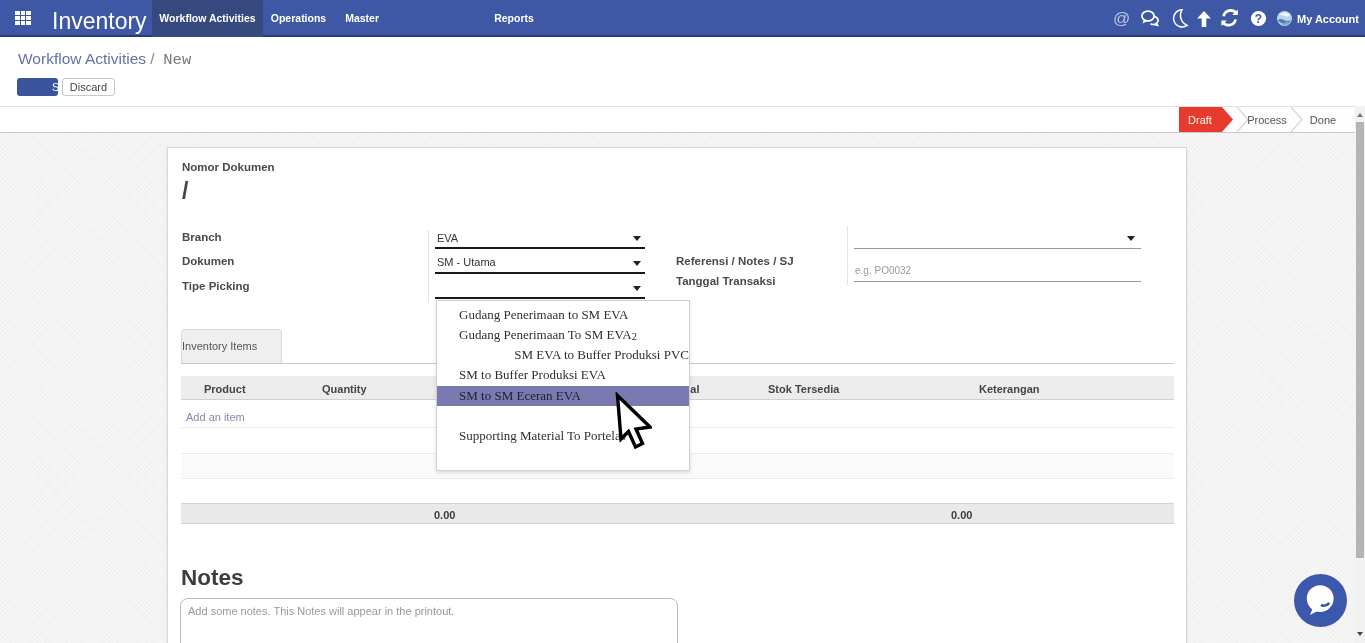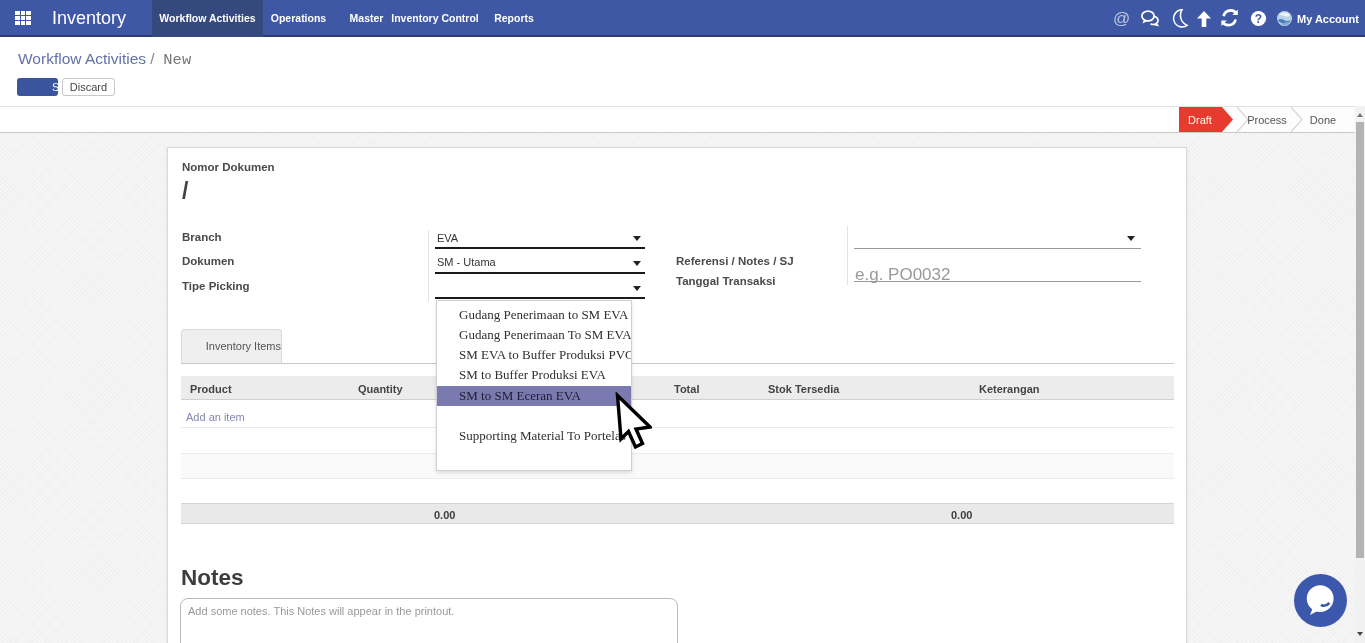--- a/index.html
+++ b/index.html
@@ -3,21 +3,21 @@
 <meta charset="utf-8">
 <style>
   * { margin:0; padding:0; box-sizing:border-box; }
   html,body { width:1365px; height:643px; overflow:hidden; font-family:"Liberation Sans",sans-serif; background:#fff; }
   #page { position:relative; width:1365px; height:643px; overflow:hidden; }
 
   
   #navbar { position:absolute; left:0; top:0; width:1365px; height:37px; background:#3e58a6; border-bottom:2px solid #2c3b72; }
   #gridicon { position:absolute; left:15px; top:11px; width:16px; height:14px; display:grid; grid-template-columns:1fr 1fr 1fr; grid-template-rows:1fr 1fr 1fr; gap:1px; }
   #gridicon div { background:#fff; }
-  #brand { position:absolute; left:52px; top:7.5px; color:#fff; font-size:18px; }
+  #brand { position:absolute; left:52px; top:7.5px; color:#fff; font-size:23px; }
   .navitem { position:absolute; top:0; height:37px; line-height:37px; color:#fff; font-size:10.5px; font-weight:bold; text-align:center; white-space:nowrap; }
   #nav-active { left:152px; width:111px; background:#35497f; }
 
   
   #breadcrumb { position:absolute; left:18px; top:50px; font-size:15.5px; color:#6272a8; }
   #breadcrumb .sep { color:#888; } #breadcrumb .last { color:#777;font-family:Liberation Mono, monospace; }
   #btn-save { position:absolute; left:17px; top:78px; width:41px; height:18px; background:#3a549e; color:#fff; font-size:11px; text-align:center; line-height:18px; border-radius:3px;padding-left:35px; }
   #btn-discard { position:absolute; left:62px; top:78px; width:53px; height:18px; background:#fff; border:1px solid #c8c8c8; color:#444; font-size:11px; text-align:center; line-height:16px; border-radius:3px; }
 
   
@@ -33,26 +33,26 @@
   #sheet { position:absolute; left:167px; top:147px; width:1020px; height:496px; background:#fff; border:1px solid #d8d8d8; border-bottom:none; box-shadow:0 1px 3px rgba(0,0,0,0.08); }
 
   .lbl { position:absolute; font-size:11.5px; font-weight:bold; color:#4a4a4a; white-space:nowrap; }
   .val { position:absolute; font-size:11px; color:#333; white-space:nowrap; }
   .caret { position:absolute; width:0; height:0; border-left:4px solid transparent; border-right:4px solid transparent; border-top:5px solid #222; }
   .u-dark { position:absolute; height:2px; background:#1a1a1a; }
   .u-lite { position:absolute; height:1px; background:#9a9a9a; }
   .vline { position:absolute; width:1px; background:#e3e3e3; }
 
   
-  #dropdown { position:absolute; left:436px; top:300px; width:196px; height:171px; background:#fff; border:1px solid #cfcfcf; box-shadow:0 2px 4px rgba(0,0,0,0.12); z-index:30; }
+  #dropdown { position:absolute; left:436px; top:300px; width:254px; height:171px; background:#fff; border:1px solid #cfcfcf; box-shadow:0 2px 4px rgba(0,0,0,0.12); z-index:30; }
   #dropdown .item { position:absolute; left:0; width:100%; height:20.3px; line-height:20.3px; padding-left:22px; font-family:"Liberation Serif",serif; font-size:13px; color:#2f2f2f; white-space:nowrap; overflow:hidden; }
   #dropdown .hl { background:#7b7ab0; color:#1e1e30; }
 
   
-  #tab { position:absolute; left:181px; top:329px; width:101px; height:34px; background:#f0efef; border:1px solid #d9d9d9; border-bottom:none; border-radius:4px 4px 0 0; color:#555; font-size:11px; text-align:right; line-height:33px; }
+  #tab { position:absolute; left:181px; top:329px; width:101px; height:34px; background:#f0efef; border:1px solid #d9d9d9; border-bottom:none; border-radius:4px 4px 0 0; color:#555; font-size:11px; text-align:left; line-height:33px; }
   #tabline { position:absolute; left:181px; top:363px; width:993px; height:1px; background:#c8c8c8; }
   #thead { position:absolute; left:181px; top:376px; width:993px; height:24px; background:#ececec; border-bottom:1px solid #d0d0d0; }
   .th { position:absolute; top:383px; font-size:11px; font-weight:bold; color:#444; white-space:nowrap; }
   .rowline { position:absolute; left:181px; width:993px; height:1px; background:#ebebeb; }
   #addline { position:absolute; left:186px; top:411px; font-size:11px; color:#8486b2; }
   #striped { position:absolute; left:181px; top:453px; width:993px; height:25px; background:#fafafa; }
   #totals { position:absolute; left:181px; top:503px; width:993px; height:21px; background:#e9e9e9; border-top:1px solid #d4d4d4; border-bottom:1px solid #d4d4d4; box-sizing:border-box; }
   .tot { position:absolute; top:508.5px; font-size:11px; font-weight:bold; color:#3c3c3c; }
 
   
@@ -79,22 +79,21 @@
         <div></div>
         <div></div>
         <div></div>
         <div></div>
         <div></div>
         <div></div>
       </div>
     <div id="brand">Inventory</div>
     <div class="navitem" id="nav-active">Workflow Activities</div>
     <div class="navitem" style="left:263px; width:71px;">Operations</div>
-    <div class="navitem" style="left:342px; width:49px;">Master</div>
-    <div class="navitem" style="left:383px; width:104px;">Inventory Control</div>
+    <div class="navitem" style="left:330px; width:49px;text-align:right;">Master</div>
     <div class="navitem" style="left:487px; width:54px;">Reports</div>
     <svg id="top-icons" style="position:absolute; left:1105px; top:0;" width="260" height="37" viewBox="0 0 260 37">
 
       <text x="8" y="24" font-size="17" fill="rgba(255,255,255,0.65)" font-family="Liberation Sans">@</text>
 
       <g transform="translate(36,10)" fill="none" stroke="#fff" stroke-width="1.7">
         <ellipse cx="7" cy="6" rx="6.1" ry="4.9"></ellipse>
         <path d="M3,9.7 L1.4,13.6 L6.8,11" fill="#fff" stroke="none"></path>
         <path d="M12.9,6.3 a4.7,4.1 0 1 1 -3.3,7.4"></path>
         <path d="M16.2,13.3 L18.2,16.4 L13.2,15.2" fill="#fff" stroke="none"></path>
@@ -161,28 +160,28 @@
   <div class="caret" style="left:633px; top:261px;"></div>
   <div class="u-dark" style="left:435px; top:272px; width:210px;"></div>
   <div class="caret" style="left:633px; top:286px;"></div>
   <div class="u-dark" style="left:435px; top:296.5px; width:210px;"></div>
 
   <div class="lbl" style="left:676px; top:231px;margin-top:44px;">Tanggal Transaksi</div>
   <div class="lbl" style="left:676px; top:255px;">Referensi / Notes / SJ</div>
   <div class="vline" style="left:847px; top:226px; height:59px;"></div>
   <div class="caret" style="left:1127px; top:236px;"></div>
   <div class="u-lite" style="left:854px; top:248px; width:287px;"></div>
-  <div class="val" style="left:855px; top:265px; color:#999; font-size:17px;">e.g. PO0032</div>
+  <div class="val" style="left:855px; top:265px; color:#999; font-size:10px;">e.g. PO0032</div>
   <div class="u-lite" style="left:854px; top:281px; width:287px;"></div>
 
   <div id="tab">Inventory Items</div>
   <div id="tabline"></div>
   <div id="thead"></div>
-  <div class="th" style="left:190px;">Product</div>
-  <div class="th" style="left:322px;margin-left:36px;">Quantity</div>
+  <div class="th" style="left:204px;">Product</div>
+  <div class="th" style="left:322px;">Quantity</div>
   <div class="th" style="left:674px;">Total</div>
   <div class="th" style="left:768px;">Stok Tersedia</div>
   <div class="th" style="left:979px;">Keterangan</div>
   <div id="addline">Add an item</div>
   <div class="rowline" style="top:427px;"></div>
   <div id="striped"></div>
   <div class="rowline" style="top:453px;"></div>
   <div class="rowline" style="top:478px;"></div>
   <div id="totals"></div>
   <div class="tot" style="left:434px;">0.00</div>

